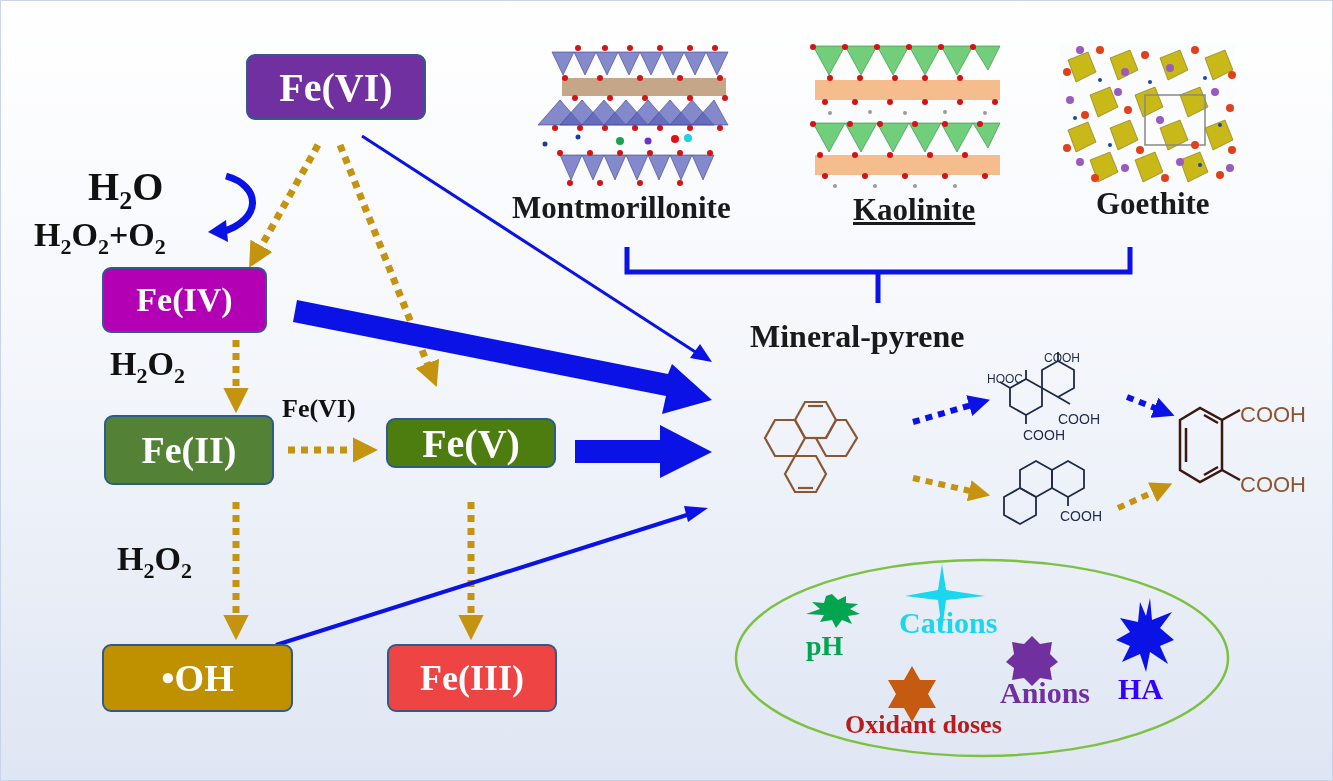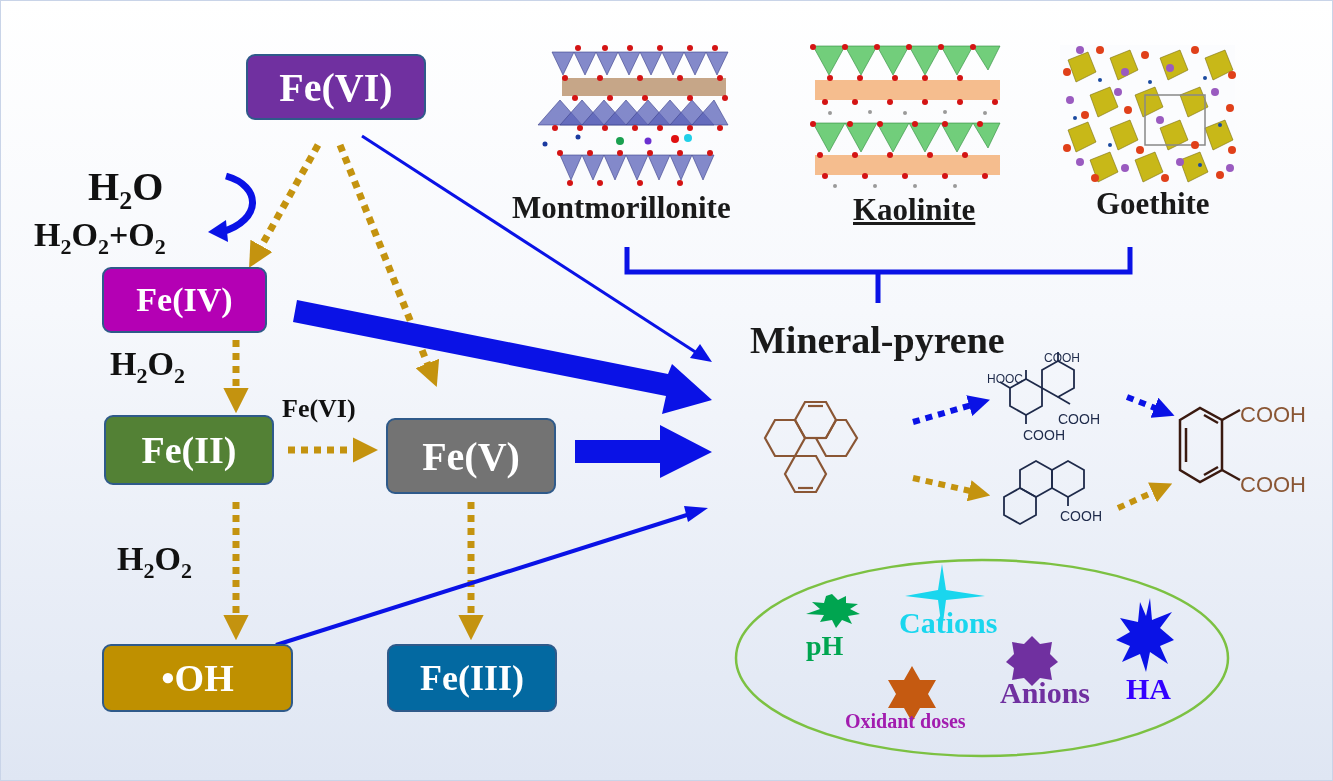--- a/index.html
+++ b/index.html
@@ -318,38 +318,38 @@
 
 <div class="box" style="left:246px;top:54px;width:180px;height:66px;font-size:40px;background:#7030a0;">
   <span>Fe(VI)</span>
 </div>
 <div class="box" style="left:102px;top:267px;width:165px;height:66px;font-size:34px;background:#b400b4;">
   <span>Fe(IV)</span>
 </div>
 <div class="box" style="left:104px;top:415px;width:170px;height:70px;font-size:38px;background:#538135;">
   <span>Fe(II)</span>
 </div>
-<div class="box" style="left:386px;top:418px;width:170px;height:76px;font-size:40px;background:#737373;">
+<div class="box" style="left:386px;top:418px;width:170px;height:50px;font-size:40px;background:#4d7c0f;">
   <span>Fe(V)</span>
 </div>
 <div class="box" style="left:102px;top:644px;width:191px;height:68px;font-size:38px;background:#bf9000;">
   <span>•OH</span>
 </div>
-<div class="box" style="left:387px;top:644px;width:170px;height:68px;font-size:36px;background:#0369a1;">
+<div class="box" style="left:387px;top:644px;width:170px;height:68px;font-size:36px;background:#ef4444;">
   <span>Fe(III)</span>
 </div>
 
 <div class="lbl" style="left:88px;top:115px;font-size:40px;margin-top:48px;">H<sub style="font-size:26px;">2</sub>O</div>
 <div class="lbl" style="left:34px;top:196px;font-size:34px;margin-top:20px;">H<sub style="font-size:22px;">2</sub>O<sub style="font-size:22px;">2</sub>+O<sub style="font-size:22px;">2</sub></div>
 <div class="lbl" style="left:110px;top:345px;font-size:34px;">H<sub style="font-size:22px;">2</sub>O<sub style="font-size:22px;">2</sub></div>
 <div class="lbl" style="left:282px;top:394px;font-size:26px;">Fe(VI)</div>
 <div class="lbl" style="left:117px;top:540px;font-size:34px;">H<sub style="font-size:22px;">2</sub>O<sub style="font-size:22px;">2</sub></div>
 
 <div class="mineral-name" style="left:512px;top:190px;">Montmorillonite</div>
 <div class="mineral-name" style="left:853px;top:192px;text-decoration:underline;">Kaolinite</div>
 <div class="mineral-name" style="left:1096px;top:186px;">Goethite</div>
-<div class="mineral-name" style="left:750px;top:318px;font-size:38px;">Mineral-pyrene</div>
+<div class="mineral-name" style="left:750px;top:318px;font-size:32px;">Mineral-pyrene</div>
 
 <div class="factor" style="left:806px;top:630px;font-size:28px;color:#00a550;">pH</div>
 <div class="factor" style="left:899px;top:606px;font-size:30px;color:#1ad6ee;">Cations</div>
 <div class="factor" style="left:1000px;top:676px;font-size:30px;color:#7030a0;">Anions</div>
-<div class="factor" style="left:1118px;top:672px;font-size:30px;color:#3300ff;margin-left:8px;">HA</div>
-<div class="factor" style="left:845px;top:710px;font-size:20px;color:#a21caf;">Oxidant doses</div>
+<div class="factor" style="left:1118px;top:672px;font-size:30px;color:#3300ff;">HA</div>
+<div class="factor" style="left:845px;top:710px;font-size:26px;color:#b91c1c;">Oxidant doses</div>
 
 </body></html>

